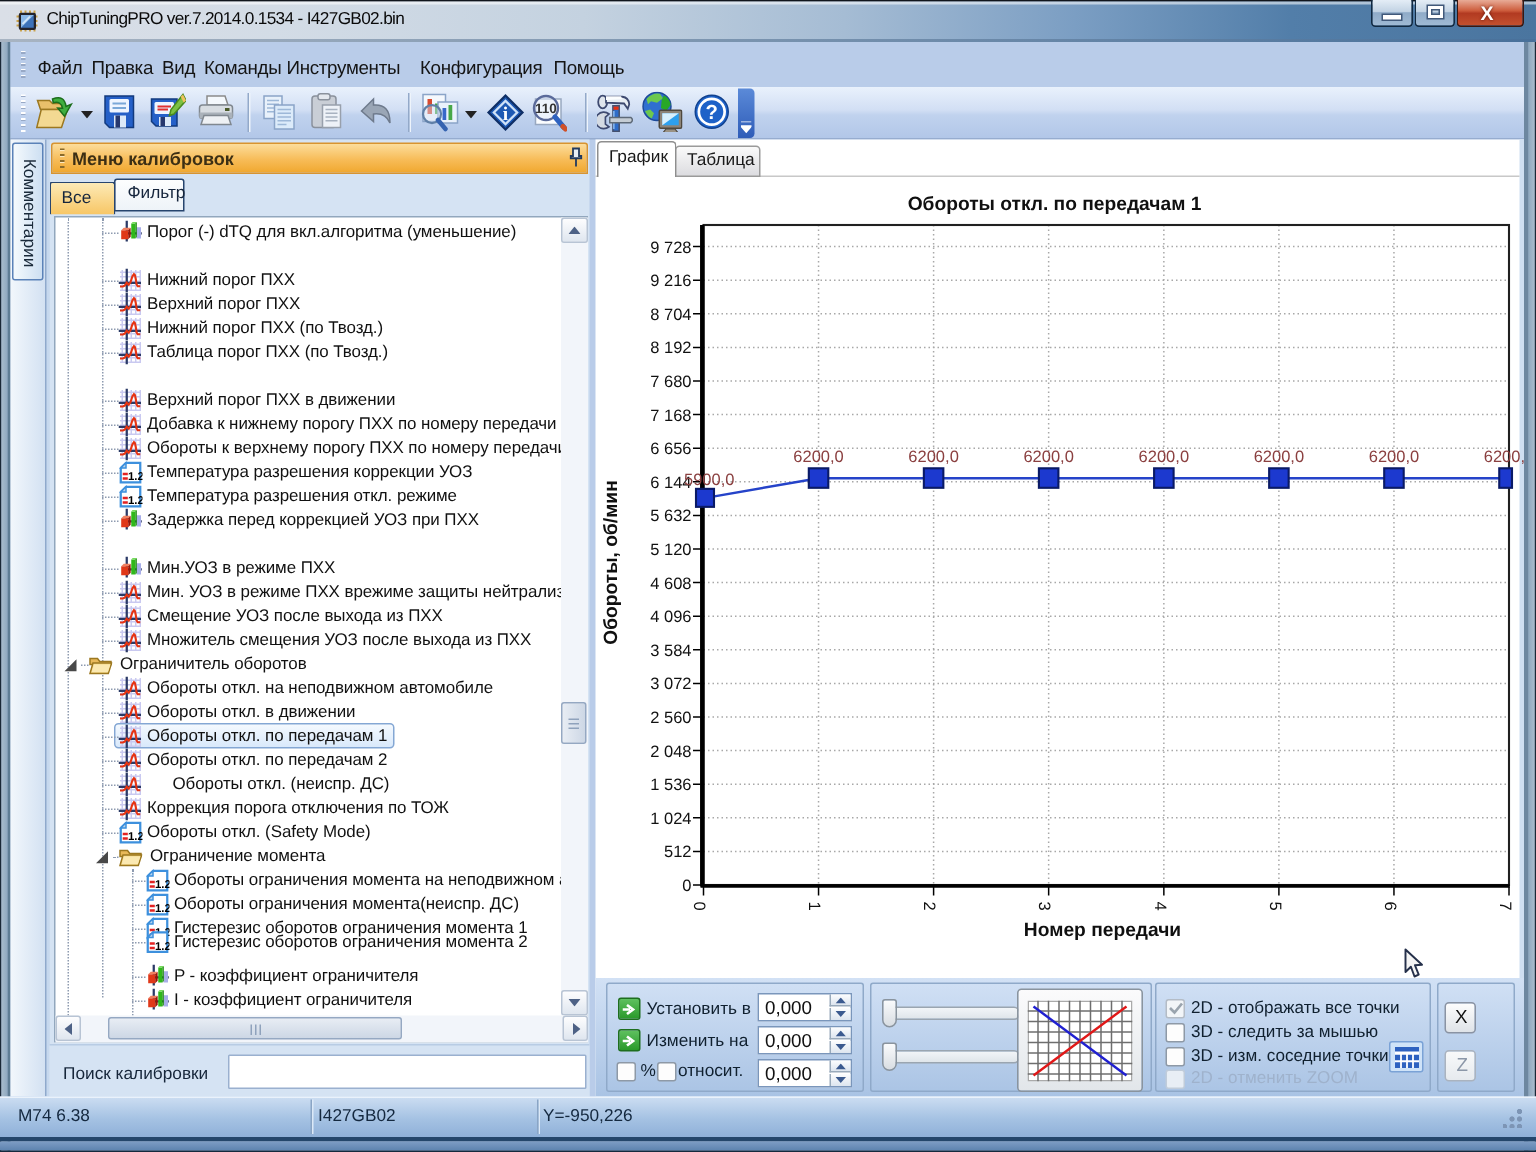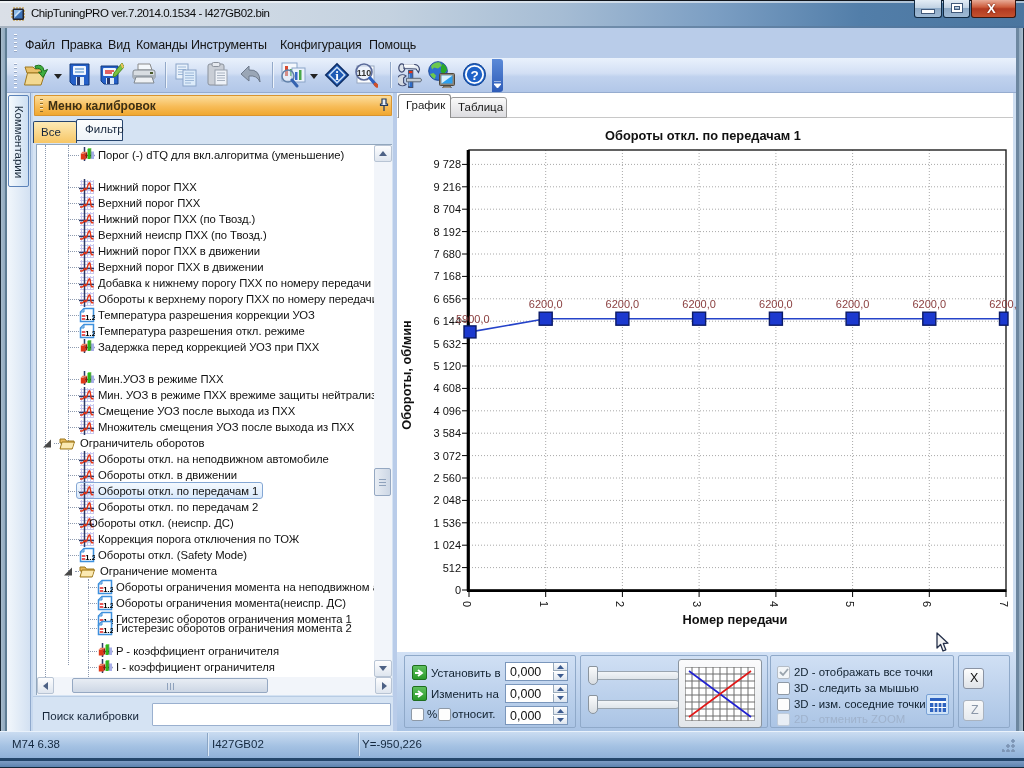--- a/index.html
+++ b/index.html
@@ -225,28 +225,21 @@
         <svg class="ic" style="left:42px">
           <use href="#curv"></use>
         </svg>
         <span class="tt" style="left:61px">Нижний порог ПХХ (по Твозд.)</span>
       </div>
 <div class="row" style="top:82px">
         <div class="hc" style="left:31px;width:11px"></div>
         <svg class="ic" style="left:42px">
           <use href="#curv"></use>
         </svg>
-        <span class="tt" style="left:61px">Верхний неиспр ПХХ (по Твозд.)</span>
-      </div>
-<div class="row" style="top:98px">
-        <div class="hc" style="left:31px;width:11px"></div>
-        <svg class="ic" style="left:42px">
-          <use href="#curv"></use>
-        </svg>
-        <span class="tt" style="left:61px">Нижний порог ПХХ в движении</span>
+        <span class="tt" style="left:61px">Таблица порог ПХХ (по Твозд.)</span>
       </div>
 <div class="row" style="top:114px">
         <div class="hc" style="left:31px;width:11px"></div>
         <svg class="ic" style="left:42px">
           <use href="#curv"></use>
         </svg>
         <span class="tt" style="left:61px">Верхний порог ПХХ в движении</span>
       </div>
 <div class="row" style="top:130px">
         <div class="hc" style="left:31px;width:11px"></div>
@@ -348,21 +341,21 @@
         <svg class="ic" style="left:42px">
           <use href="#curv"></use>
         </svg>
         <span class="tt" style="left:61px">Обороты откл. по передачам 2</span>
       </div>
 <div class="row" style="top:370px">
         <div class="hc" style="left:31px;width:11px"></div>
         <svg class="ic" style="left:42px">
           <use href="#curv"></use>
         </svg>
-        <span class="tt" style="left:52px">Обороты откл. (неиспр. ДС)</span>
+        <span class="tt" style="left:78px">Обороты откл. (неиспр. ДС)</span>
       </div>
 <div class="row" style="top:386px">
         <div class="hc" style="left:31px;width:11px"></div>
         <svg class="ic" style="left:42px">
           <use href="#curv"></use>
         </svg>
         <span class="tt" style="left:61px">Коррекция порога отключения по ТОЖ</span>
       </div>
 <div class="row" style="top:402px">
         <div class="hc" style="left:31px;width:11px"></div>

